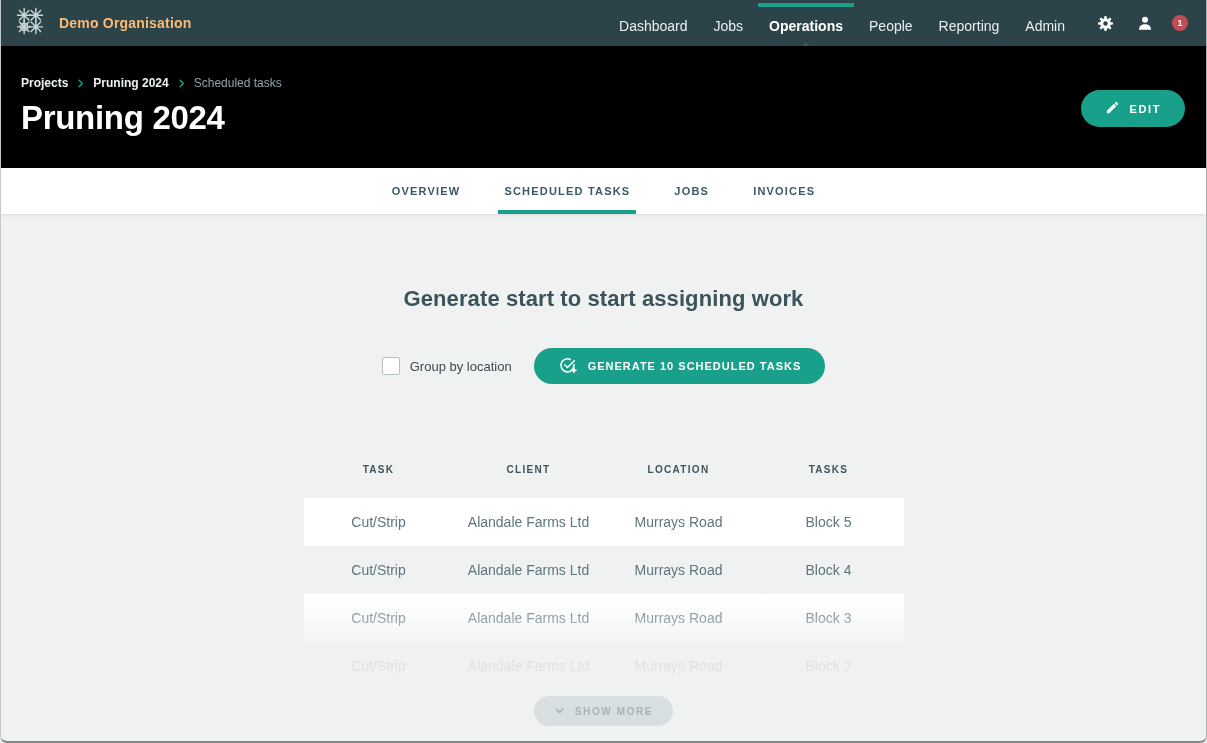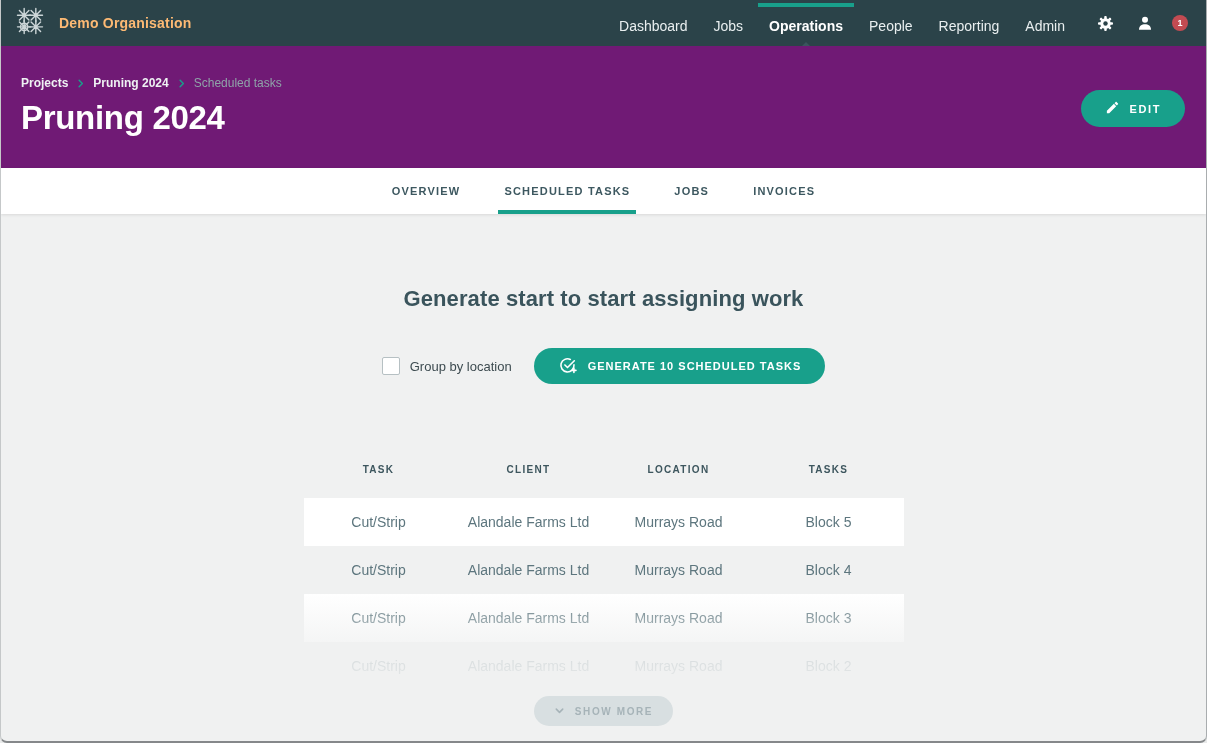--- a/index.html
+++ b/index.html
@@ -19,21 +19,21 @@
   .nav-item.active{ font-weight:700; color:#ffffff; }
   .nav-item.active .topbar{ position:absolute; top:0; left:2px; right:2px; height:4px; background:#18a08b; }
   .nav-item.active .caret{ position:absolute; bottom:0; left:50%; margin-left:-7px; width:0; height:0;
              border-left:7px solid transparent; border-right:7px solid transparent; border-bottom:7px solid #3a555d; }
   .nav-icons{ display:flex; align-items:center; gap:14px; margin-left:14px; }
   .icon-btn{ width:26px; height:26px; display:flex; align-items:center; justify-content:center; cursor:pointer; }
   .badge{ width:16px; height:16px; border-radius:50%; background:#c34b52; color:#fff; font-size:9px; font-weight:700;
           display:flex; align-items:center; justify-content:center; cursor:pointer; }
 
   
-  .pagehead{ height:122px; background:#701a75; padding:30px 20px 0 20px; position:relative; }
+  .pagehead{ height:122px; background:#000000; padding:30px 20px 0 20px; position:relative; }
   .crumbs{ display:flex; align-items:center; gap:7px; font-size:12px; }
   .crumb{ color:#eef2f3; font-weight:600; cursor:pointer; }
   .crumb.current{ color:#8fa4a9; font-weight:400; cursor:default; }
   .crumb-sep{ display:flex; align-items:center; }
   .page-title{ margin-top:9px; color:#ffffff; font-size:33px; font-weight:800; letter-spacing:-.3px; }
   .edit-btn{ position:absolute; right:21px; top:44px; height:37px; padding:0 24px; border-radius:19px;
              background:#18a08b; color:#fff; font-size:11px; font-weight:800; letter-spacing:1.6px;
              display:flex; align-items:center; gap:10px; cursor:pointer; border:none; }
 
   

